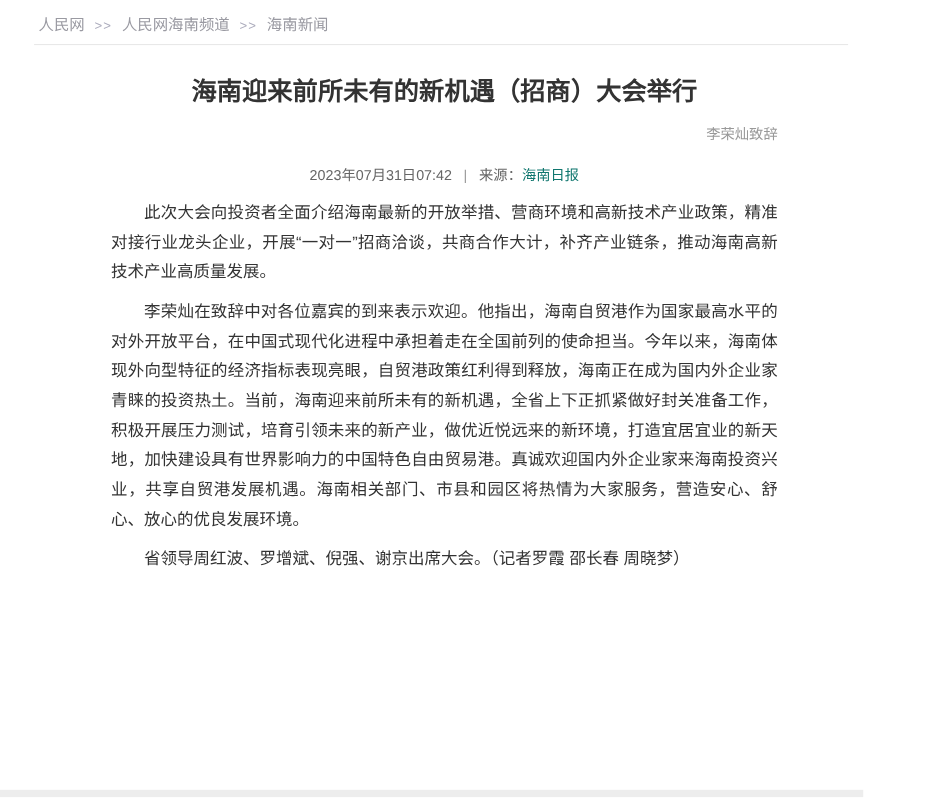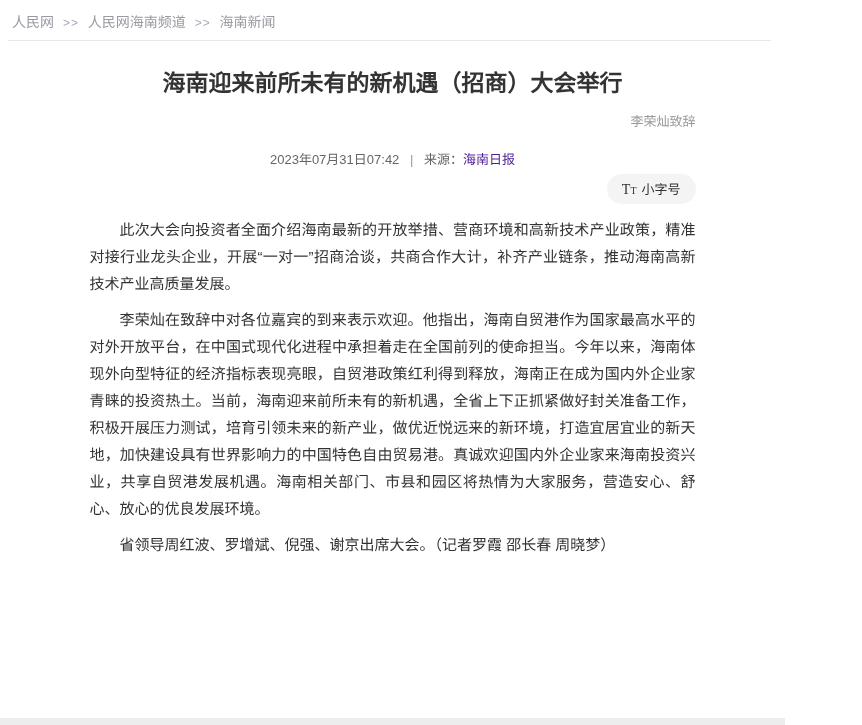--- a/index.html
+++ b/index.html
@@ -7,20 +7,21 @@
   body {
     font-family: "Liberation Sans", "DejaVu Sans", sans-serif;
     width: 862px;
   }
   .page {
     position: relative;
     width: 785px;
     height: 725px;
     overflow: hidden;
     background: #ffffff;
+    padding-left: 23px;
   }
   
   .breadcrumb {
     padding: 11px 0 9px 12px;
     font-size: 14px;
     color: #9a9aa2;
   }
   .breadcrumb a {
     color: #9a9aa2;
     text-decoration: none;
@@ -56,21 +57,21 @@
     color: #999999;
   }
   .meta {
     margin-top: 19px;
     text-align: center;
     font-size: 13px;
     color: #666666;
   }
   .meta .meta-sep { margin: 0 7px; color: #999; }
   .meta a.source {
-    color: #4c1d95;
+    color: #0f766e;
     text-decoration: none;
     cursor: pointer;
   }
   .toolbar {
     margin-top: 6px;
     text-align: right;
   }
   .pill {
     display: inline-block;
     background: #f4f4f4;
@@ -126,25 +127,20 @@
     <h1 class="title">海南迎来前所未有的新机遇（招商）大会举行</h1>
 
     <div class="subtitle">李荣灿致辞</div>
 
     <div class="meta">
       <span>2023年07月31日07:42</span>
       <span class="meta-sep">|</span>
       <span>来源：</span><a href="#" class="source">海南日报</a>
     </div>
 
-    <div class="toolbar">
-      <button class="pill">
-        <span class="tt"><span class="t-big">T</span><span class="t-small">T</span></span><span>小字号</span>
-      </button>
-    </div>
 
     <div class="article-body">
       <p>此次大会向投资者全面介绍海南最新的开放举措、营商环境和高新技术产业政策，精准对接行业龙头企业，开展“一对一”招商洽谈，共商合作大计，补齐产业链条，推动海南高新技术产业高质量发展。</p>
       <p>李荣灿在致辞中对各位嘉宾的到来表示欢迎。他指出，海南自贸港作为国家最高水平的对外开放平台，在中国式现代化进程中承担着走在全国前列的使命担当。今年以来，海南体现外向型特征的经济指标表现亮眼，自贸港政策红利得到释放，海南正在成为国内外企业家青睐的投资热土。当前，海南迎来前所未有的新机遇，全省上下正抓紧做好封关准备工作，积极开展压力测试，培育引领未来的新产业，做优近悦远来的新环境，打造宜居宜业的新天地，加快建设具有世界影响力的中国特色自由贸易港。真诚欢迎国内外企业家来海南投资兴业，共享自贸港发展机遇。海南相关部门、市县和园区将热情为大家服务，营造安心、舒心、放心的优良发展环境。</p>
       <p>省领导周红波、罗增斌、倪强、谢京出席大会。（记者罗霞 邵长春 周晓梦）</p>
     </div>
 
   </div>
 
   <div class="footer-strip"></div>

